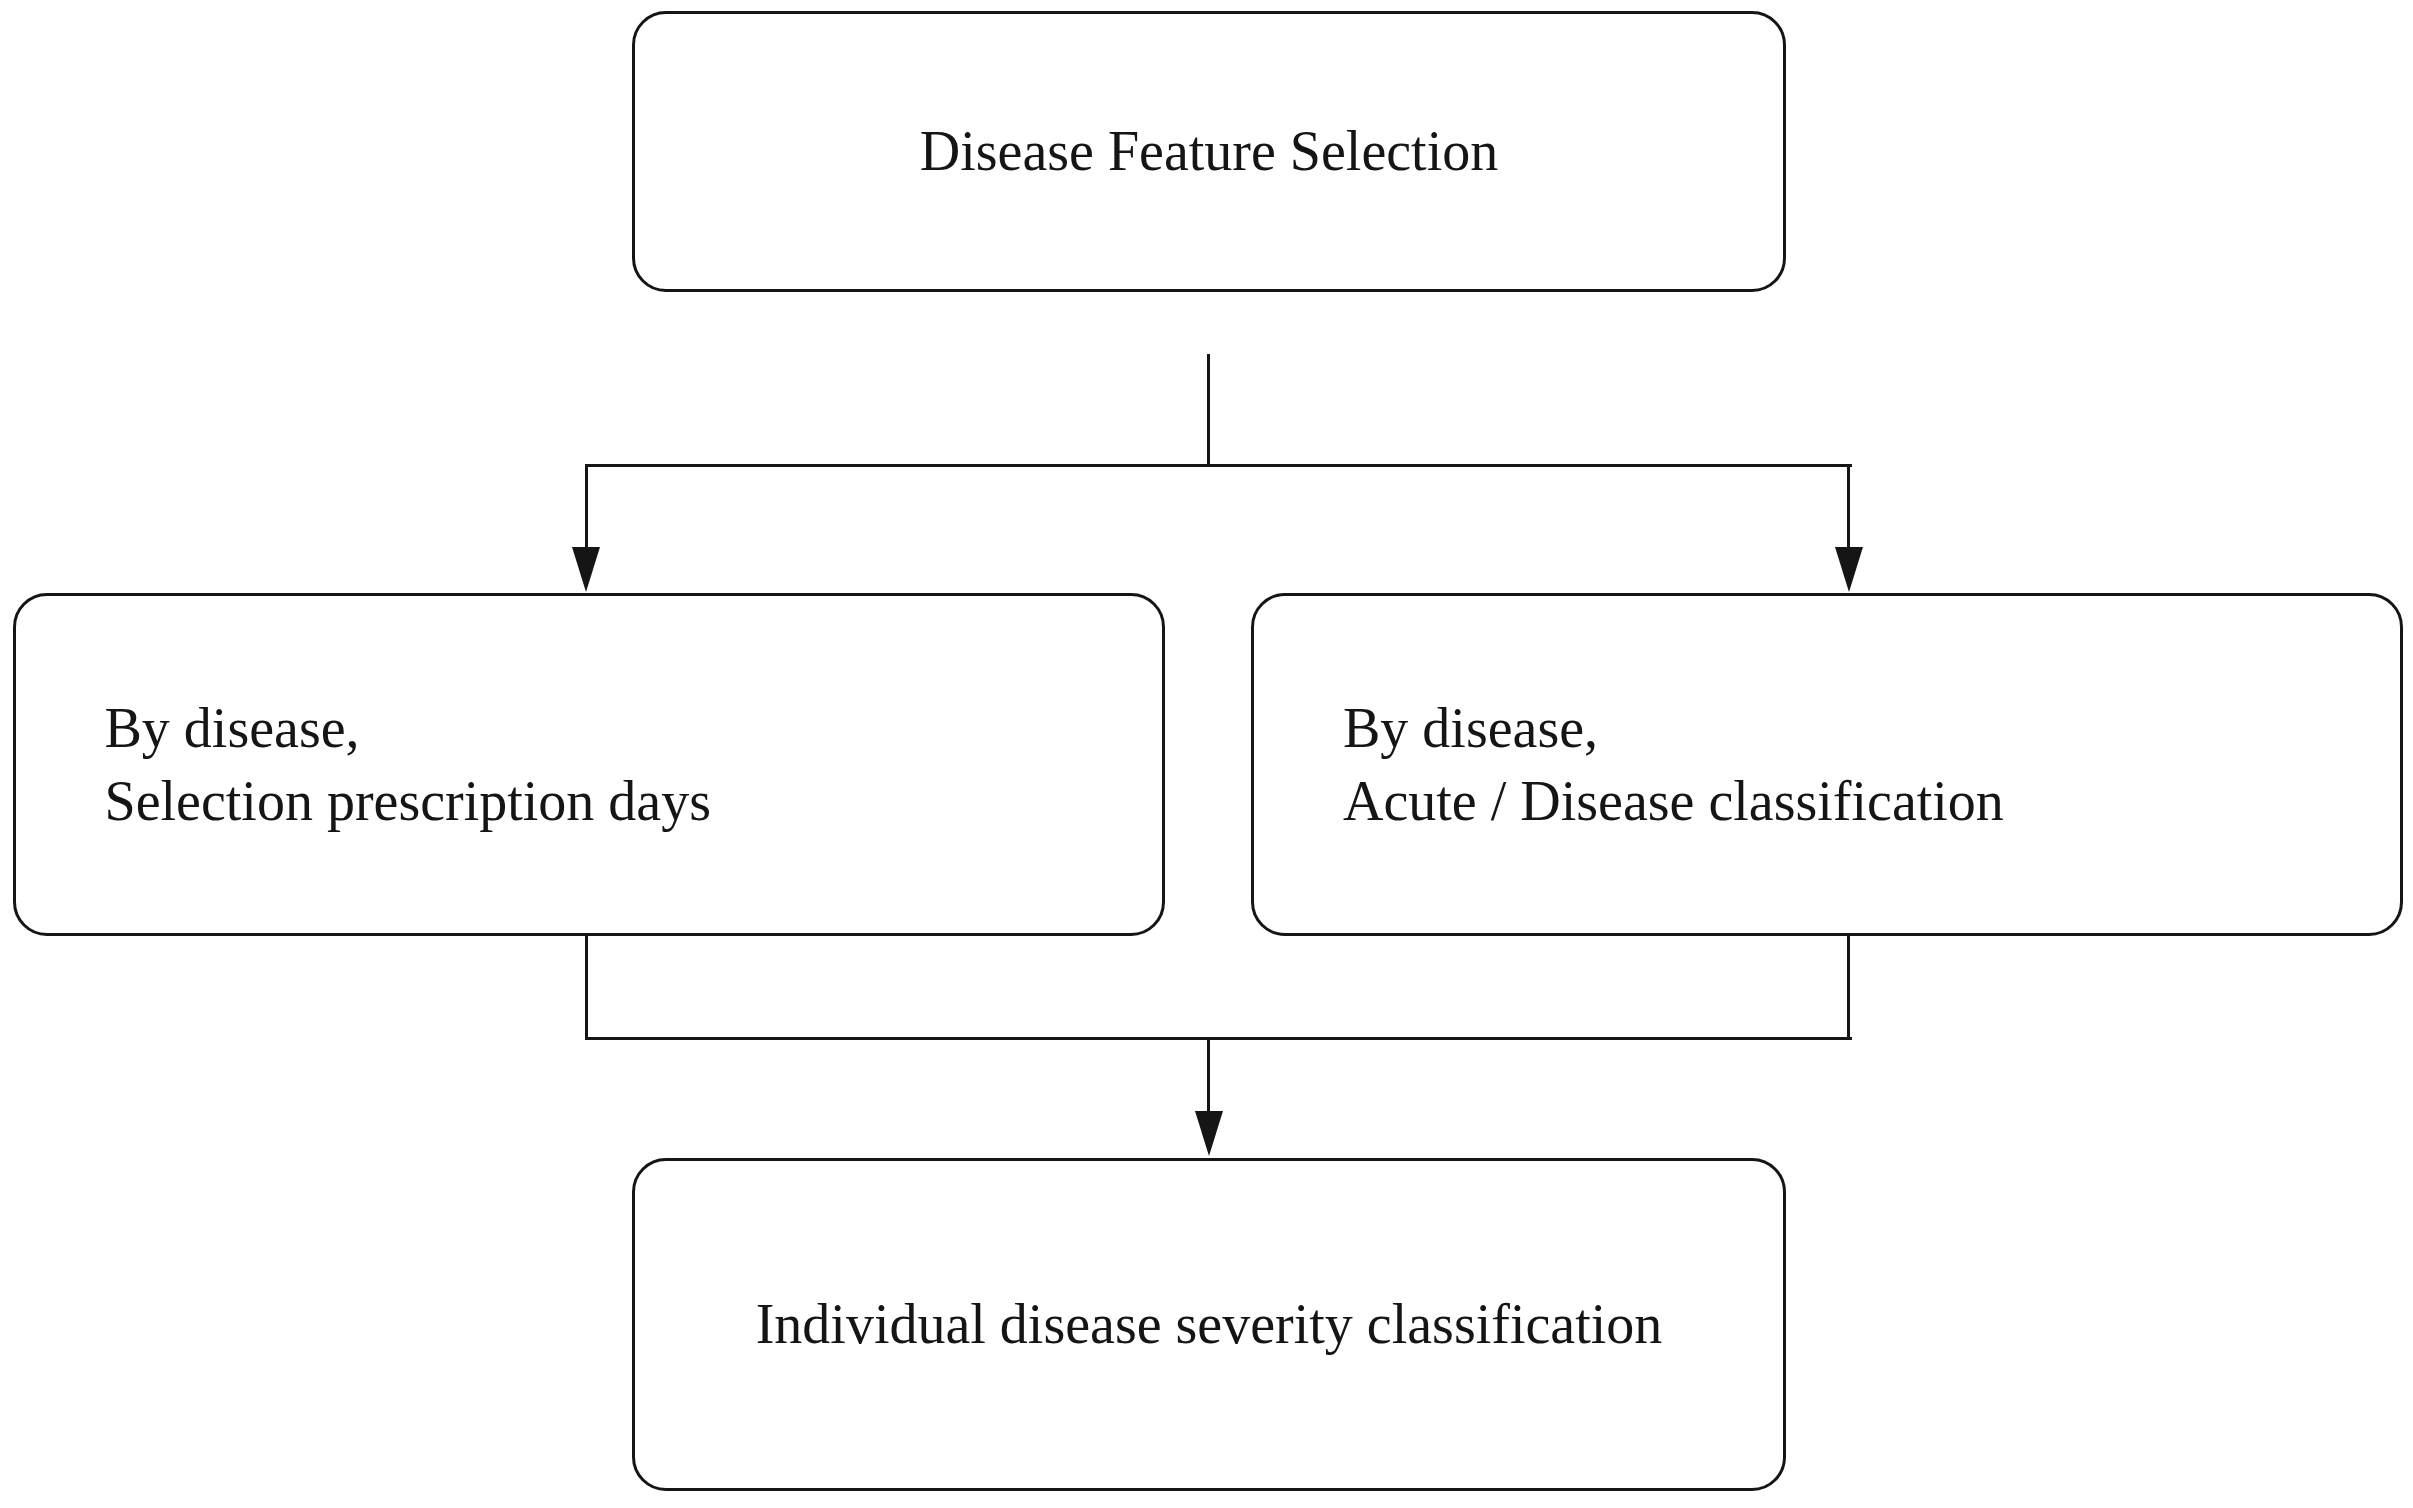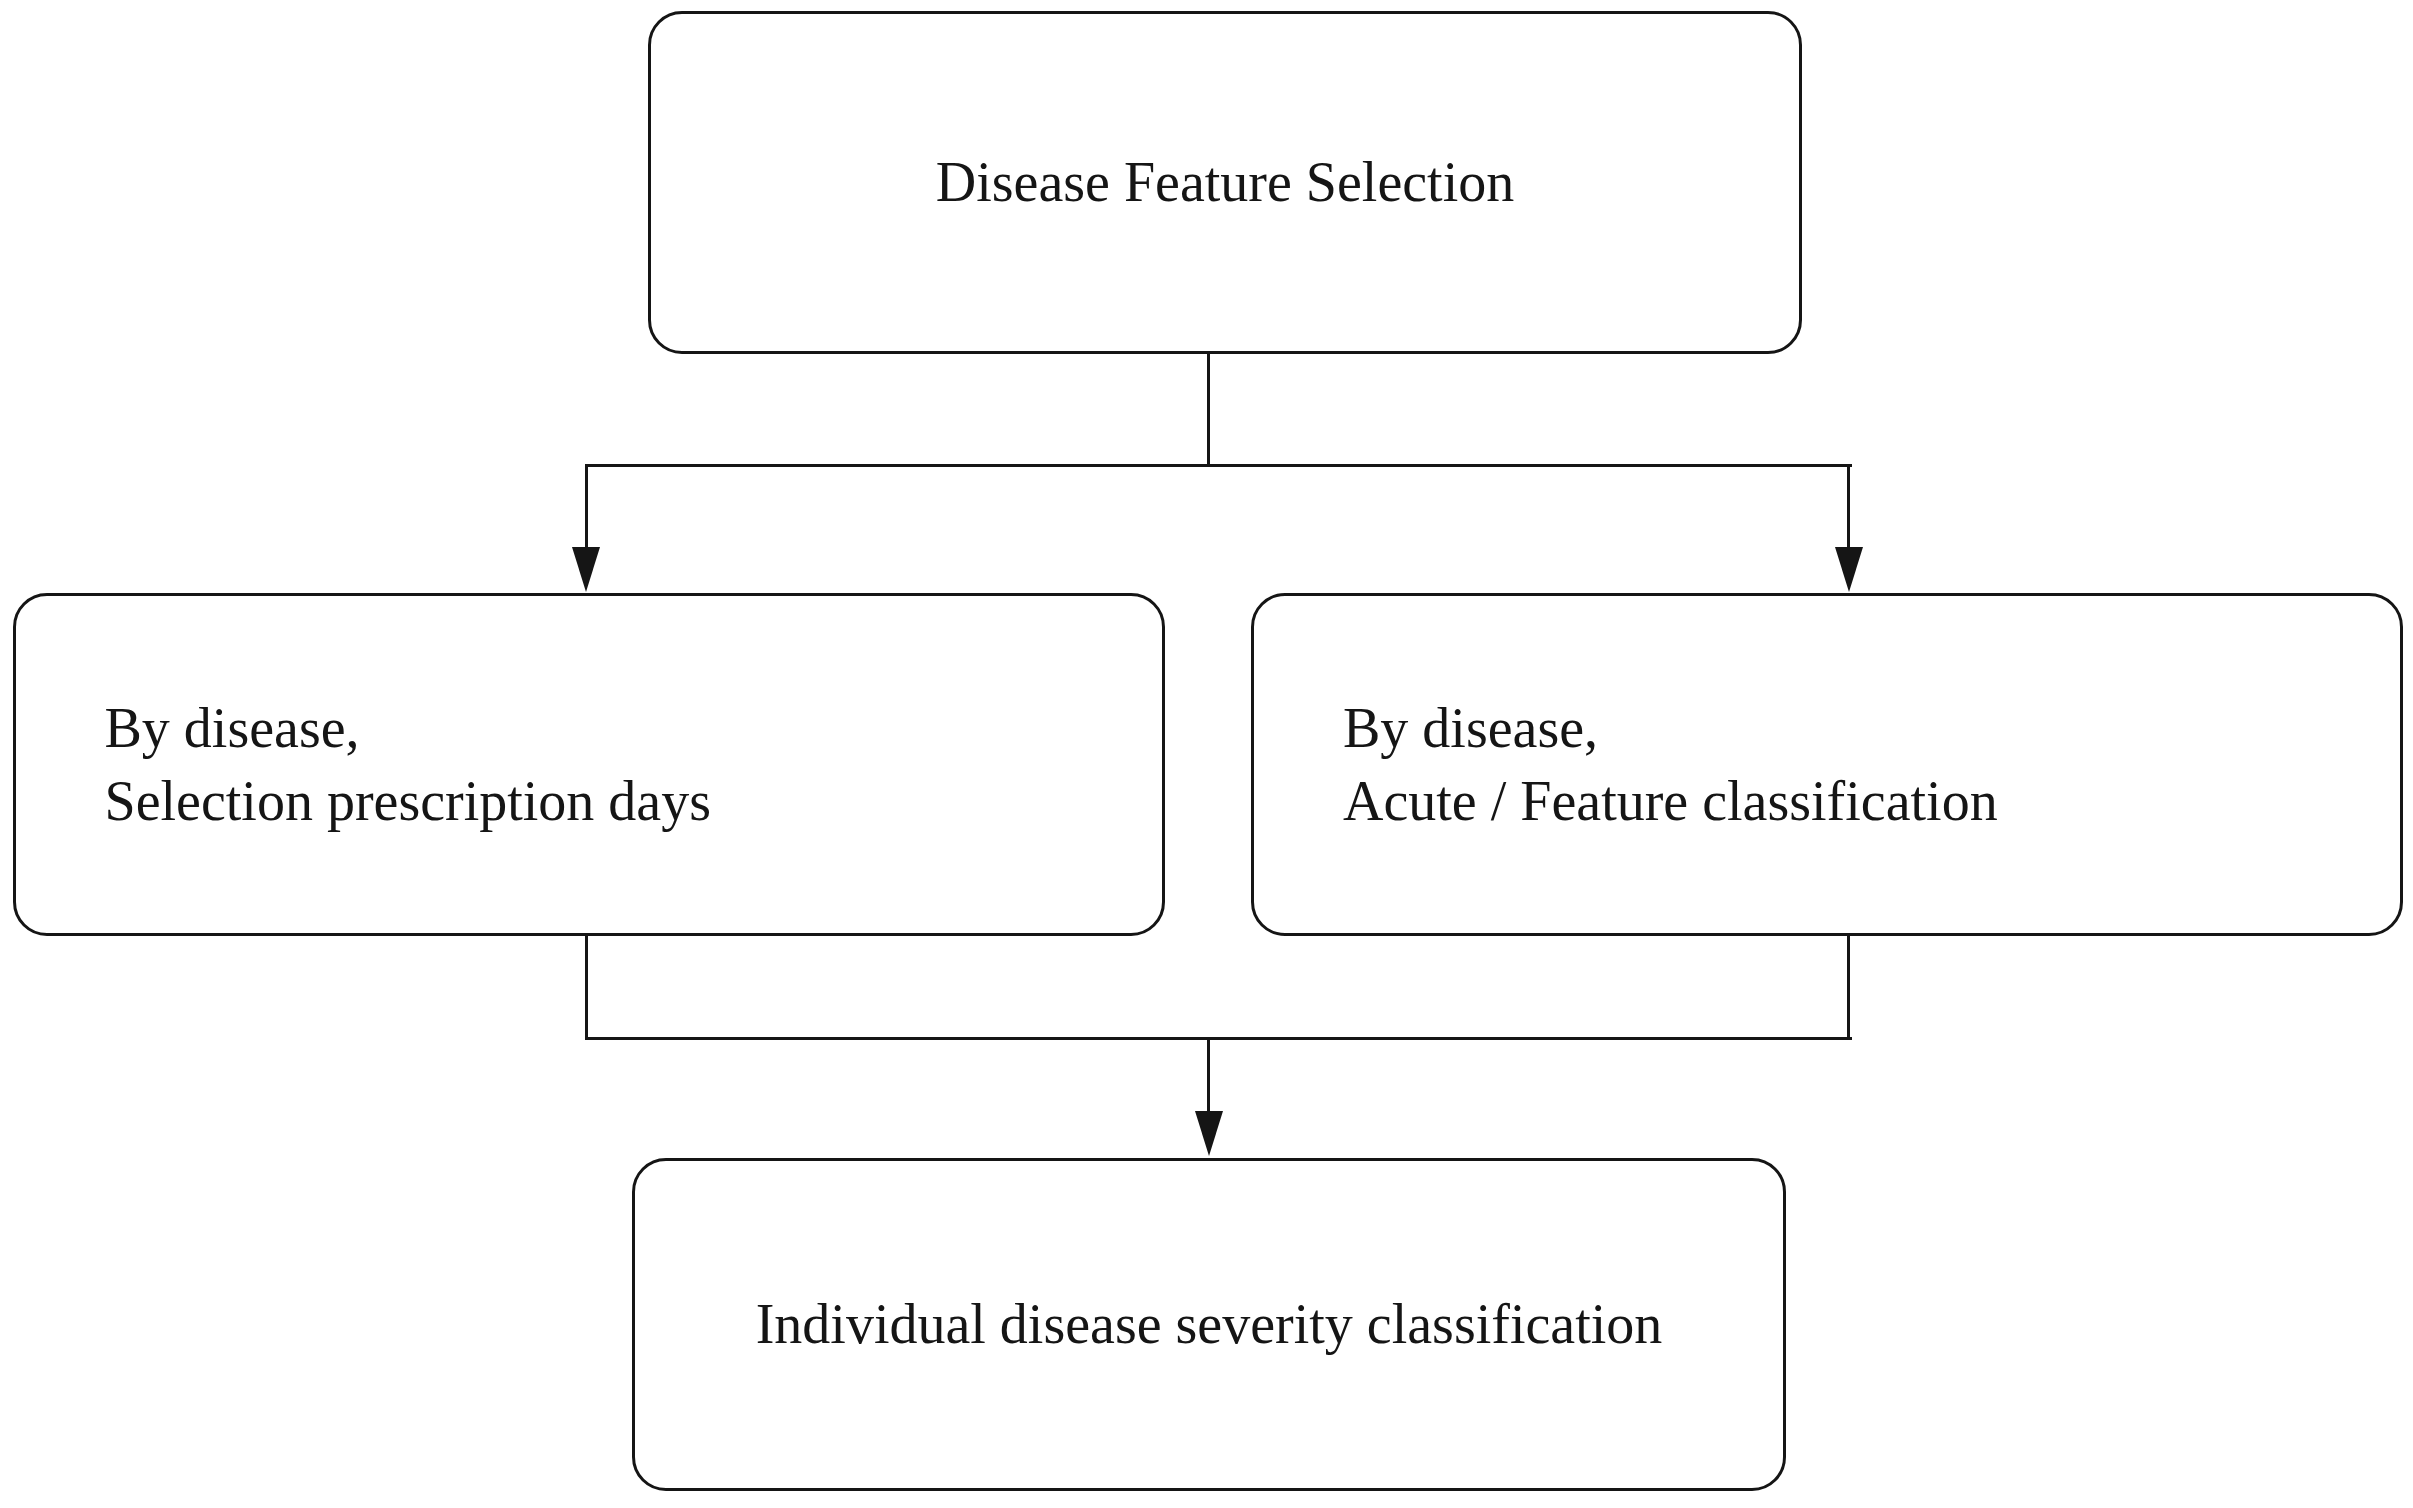--- a/index.html
+++ b/index.html
@@ -21,21 +21,21 @@
     position: absolute;
     box-sizing: border-box;
     border: 3.7px solid var(--stroke, #151515);
     border-radius: 34px;
     background: var(--node-bg, #ffffff);
     color: var(--text, #151515);
     font-size: 56px;
     display: flex;
     align-items: center;
   }
-  .node--top    { left: 632px;  top: 11px;   width: 1154px; height: 343px; justify-content: center; margin-left: 16px; }
+  .node--top    { left: 632px;  top: 11px;   width: 1154px; height: 281px; justify-content: center; }
   .node--left   { left: 12.5px;   top: 593px;  width: 1152px; height: 343px; }
   .node--right  { left: 1251px; top: 593px;  width: 1152px; height: 343px; }
   .node--bottom { left: 632px;  top: 1158px; width: 1154px; height: 333px; justify-content: center; }
 
   .node__label {
     text-align: center;
     padding: 0 29px;
     line-height: 1.3;
   }
   .node__lines {
@@ -93,21 +93,21 @@
   <div class="node node--left">
     <div class="node__lines">
       <div class="node__line">By disease,</div>
       <div class="node__line">Selection prescription days</div>
     </div>
   </div>
 
   <div class="node node--right">
     <div class="node__lines">
       <div class="node__line">By disease,</div>
-      <div class="node__line">Acute / Feature classification</div>
+      <div class="node__line">Acute / Disease classification</div>
     </div>
   </div>
 
   <div class="edge vline v-left-merge"></div>
   <div class="edge vline v-right-merge"></div>
   <div class="edge hline h-merge"></div>
   <div class="edge vline v-bottom-stem"></div>
   <div class="arrow arrow--bottom"></div>
 
   <div class="node node--bottom">

